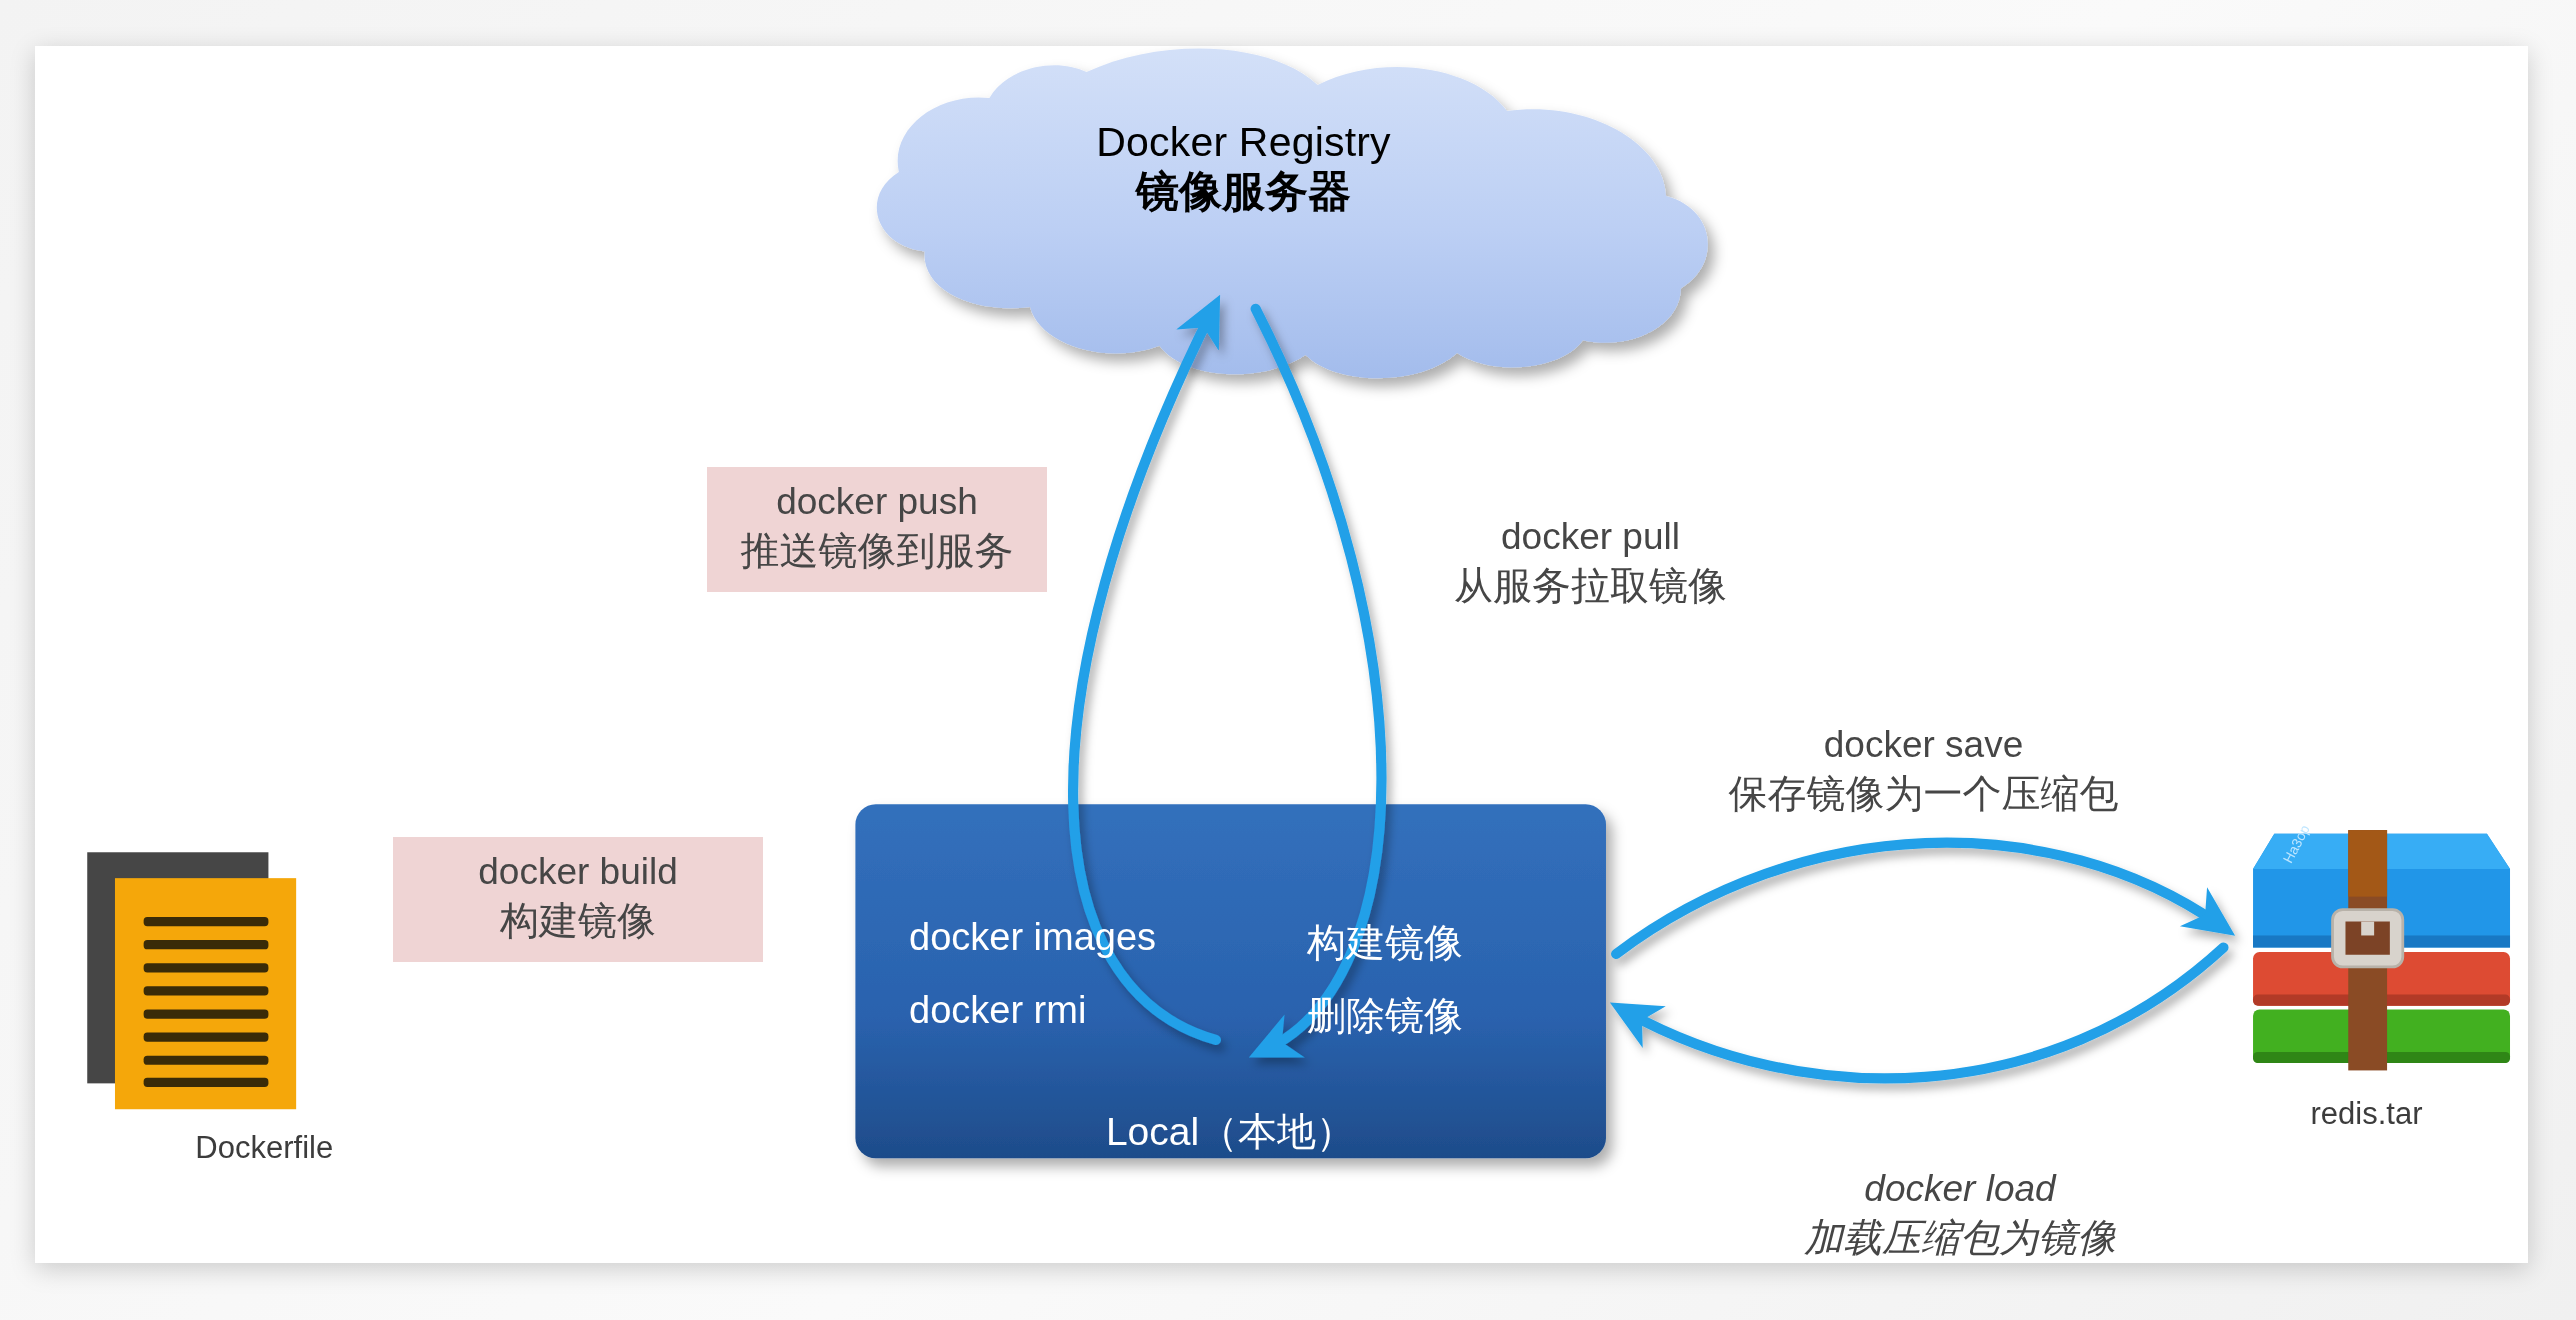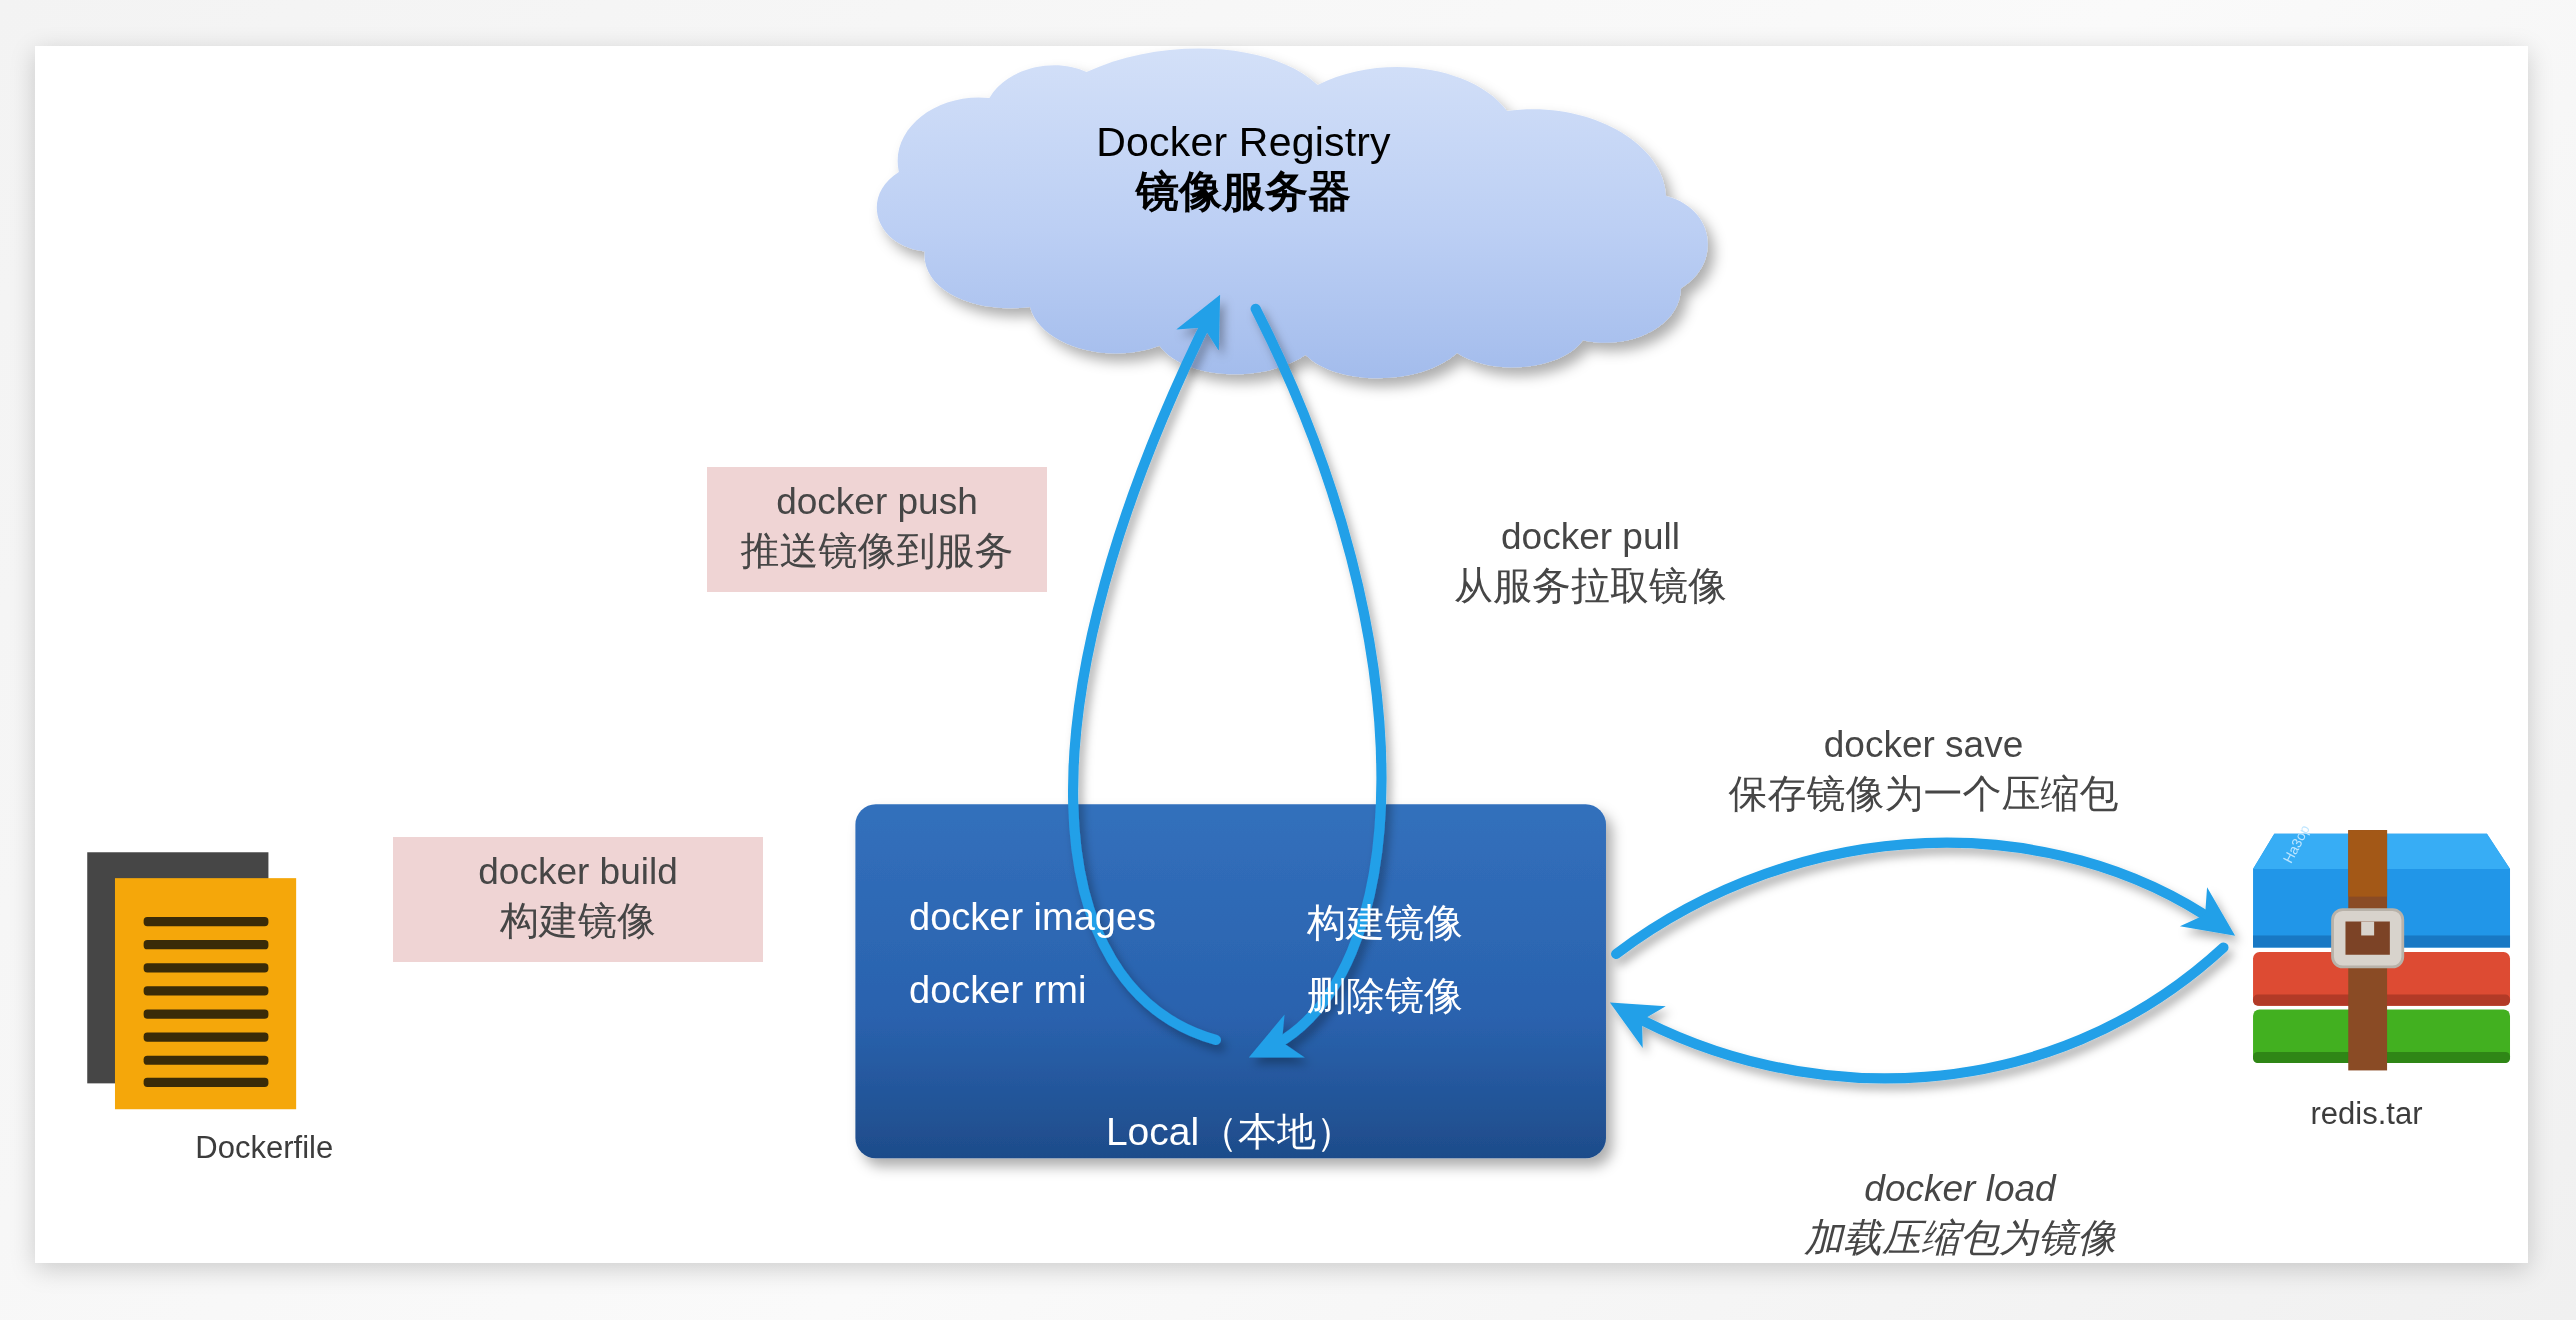--- a/index.html
+++ b/index.html
@@ -94,20 +94,21 @@
     z-index: 6;
     color: #ffffff;
   }
   #local-box-text .row {
     position: absolute;
     left: 0; width: 100%;
     display: flex;
     padding: 0 54px;
     box-sizing: border-box;
     font-size: 38px;
+    margin-top: 20px;
   }
   #local-box-text .row .cmd { width: 398px; text-align: left; }
   #local-box-text .row .desc { flex: 1; text-align: left; font-size: 39px; }
   #local-box-text .r1 { top: 92px; }
   #local-box-text .r2 { top: 165px; }
   #local-box-text .footer {
     position: absolute;
     left: 0; width: 100%;
     top: 268px;
     text-align: center;

